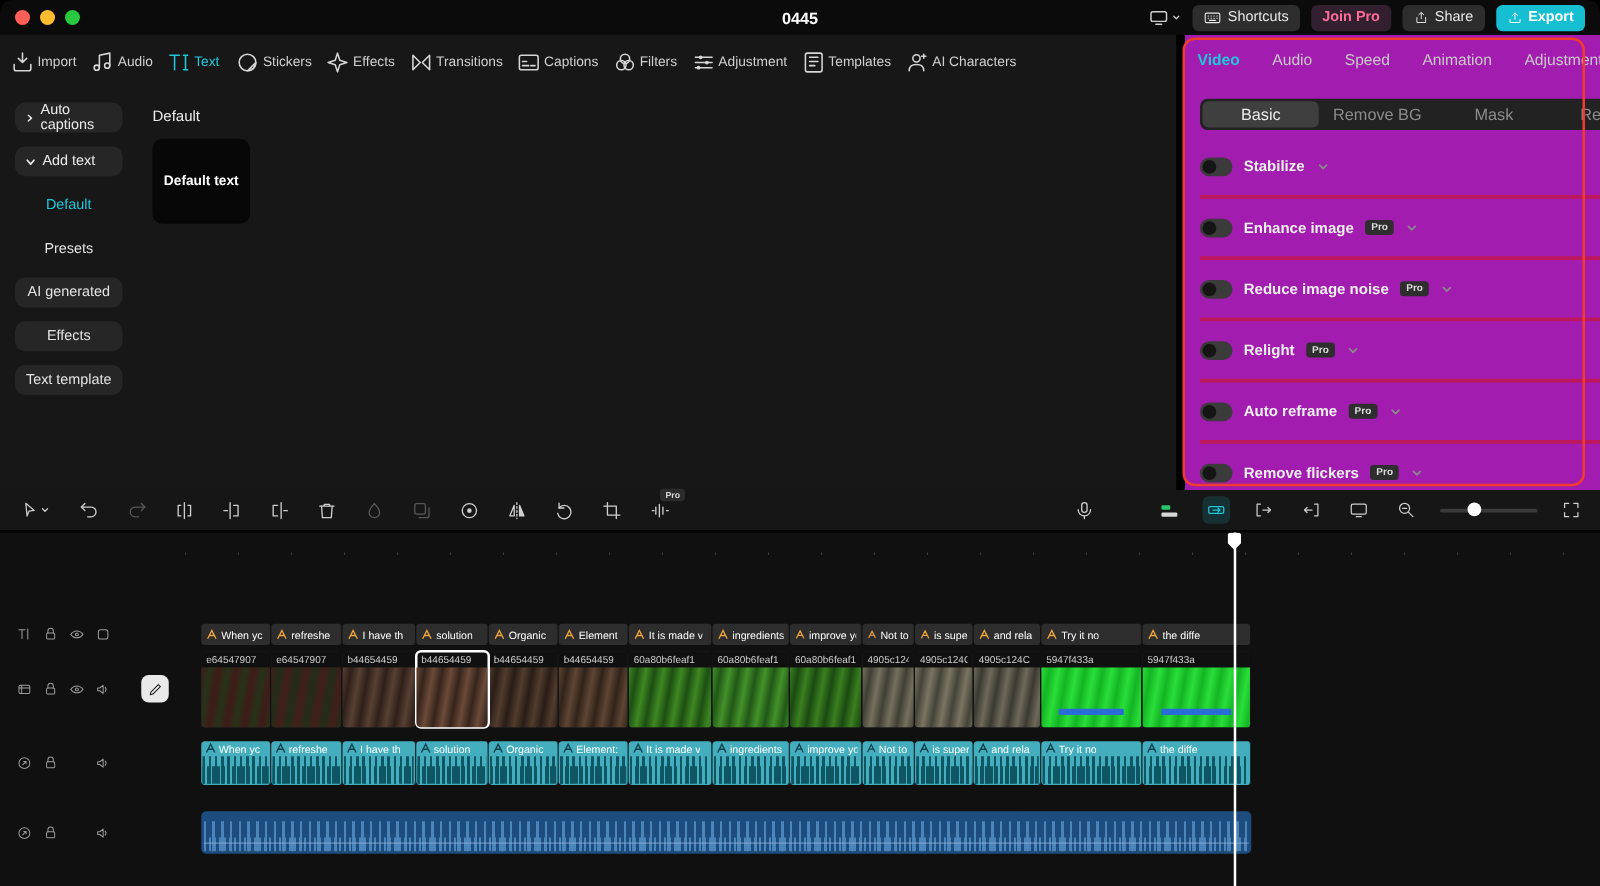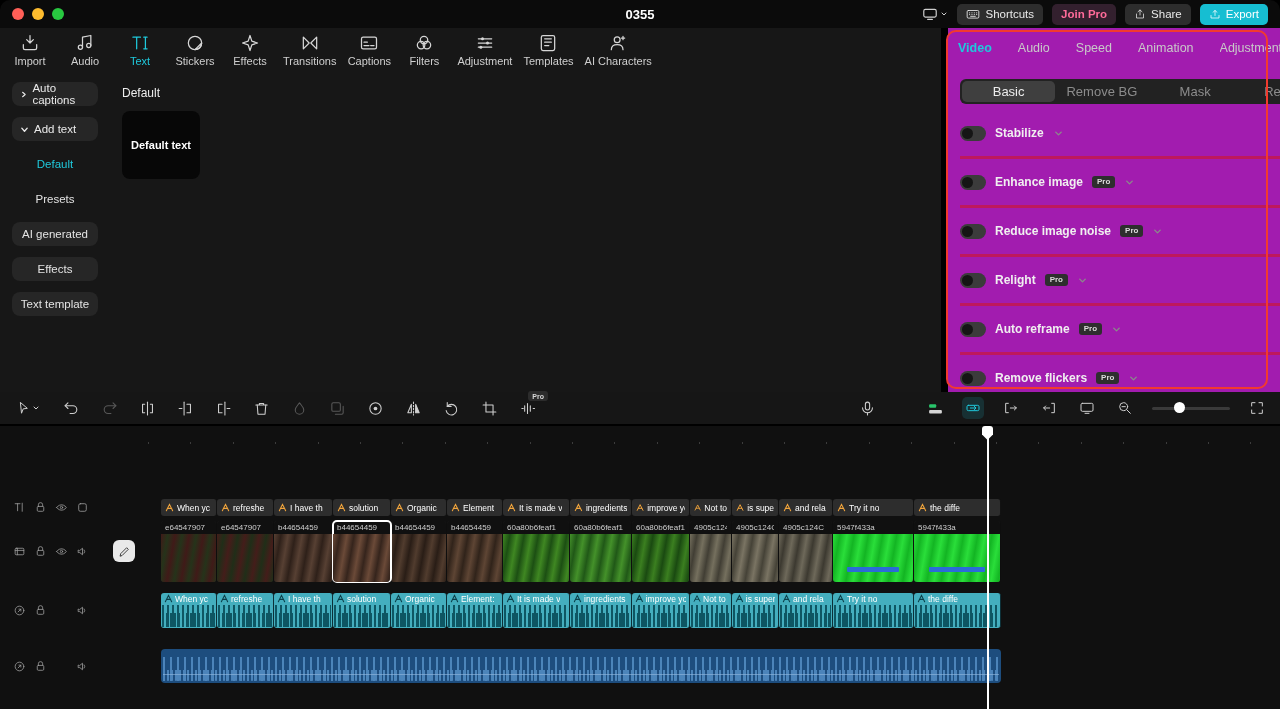--- a/index.html
+++ b/index.html
@@ -9,25 +9,25 @@
   
   .titlebar{position:absolute;left:0;top:0;width:1280px;height:28px;background:#0b0b0b;display:flex;align-items:center;padding:0 12px;z-index:40}
   .traffic{display:flex;gap:8px}
   .tl{width:12px;height:12px;border-radius:50%;display:inline-block}
   .tl.red{background:#ff5f57}.tl.yellow{background:#febc2e}.tl.green{background:#28c840}
   .tb-title{position:absolute;left:0;right:0;text-align:center;font-size:13px;font-weight:700;color:#fff;pointer-events:none}
   .tb-right{margin-left:auto;display:flex;align-items:center;gap:9px;z-index:2}
   .tb-icon{display:flex;align-items:center;gap:2px;color:#cfcfcf}
   .tb-btn{display:flex;align-items:center;gap:5px;height:21px;padding:0 9px;border:none;border-radius:5px;background:#2d2d2d;color:#e9e9e9;font-size:11.5px;font-family:inherit;cursor:pointer}
   .tb-btn.joinpro{background:#33202e;color:var(--pink);font-weight:700}
-  .tb-btn.export{background:var(--export);color:#fff;font-weight:400}
+  .tb-btn.export{background:var(--export);color:#fff;font-weight:700}
   
   .workspace{position:absolute;left:0;top:28px;width:941px;height:364px;background:#171717}
   .ribbon{position:absolute;left:0;top:0;width:100%;height:44px;display:flex;align-items:center;gap:11px;padding-left:8px}
-  .rb-item{display:flex;flex-direction:column;align-items:center;gap:2px;min-width:44px;color:#d6d6d6;cursor:pointer}
+  .rb-item{display:flex;align-items:center;gap:2px;min-width:44px;color:#d6d6d6;cursor:pointer}
   .rb-item span{font-size:11px;color:#cfcfcf;white-space:nowrap}
   .rb-item.active,.rb-item.active span{color:var(--accent)}
   .sidebar{position:absolute;left:0;top:44px;width:110px;bottom:0;padding-top:10px}
   .sb-group{display:flex;align-items:center;gap:5px;height:24px;margin:0 12px 11px;padding:0 8px;background:#262626;border-radius:8px;font-size:11.5px;color:#eaeaea;cursor:pointer}
   .sb-child{display:flex;align-items:center;justify-content:center;height:24px;margin:0 12px 11px;border-radius:8px;font-size:11.5px;color:#e3e3e3;cursor:pointer}
   .sb-child.pill{background:#262626}
   .sb-child.active{color:var(--accent)}
   .library{position:absolute;left:110px;top:44px;width:270px;bottom:0;padding:14px 0 0 12px}
   .lib-title{font-size:12px;color:#ededed}
   .lib-card{margin-top:11px;width:78px;height:68px;background:#070707;border-radius:8px;display:flex;align-items:center;justify-content:center;cursor:pointer}
@@ -100,21 +100,21 @@
 <body>
 
 <div class="app">
 
   <header class="titlebar">
     <div class="traffic">
       <span class="tl red"></span>
       <span class="tl yellow"></span>
       <span class="tl green"></span>
     </div>
-    <div class="tb-title">0355</div>
+    <div class="tb-title">0445</div>
     <div class="tb-right">
       <span class="tb-icon">
         <svg class="ic" width="16" height="14" viewBox="0 0 20 18">
             <rect x="2" y="3" width="16" height="10" rx="2"></rect>
             <path d="M7 16h6"></path>
           </svg>
         <svg class="ic" width="8" height="8" viewBox="0 0 12 12">
             <path d="M3 4.5l3 3 3-3"></path>
           </svg>
       </span>

